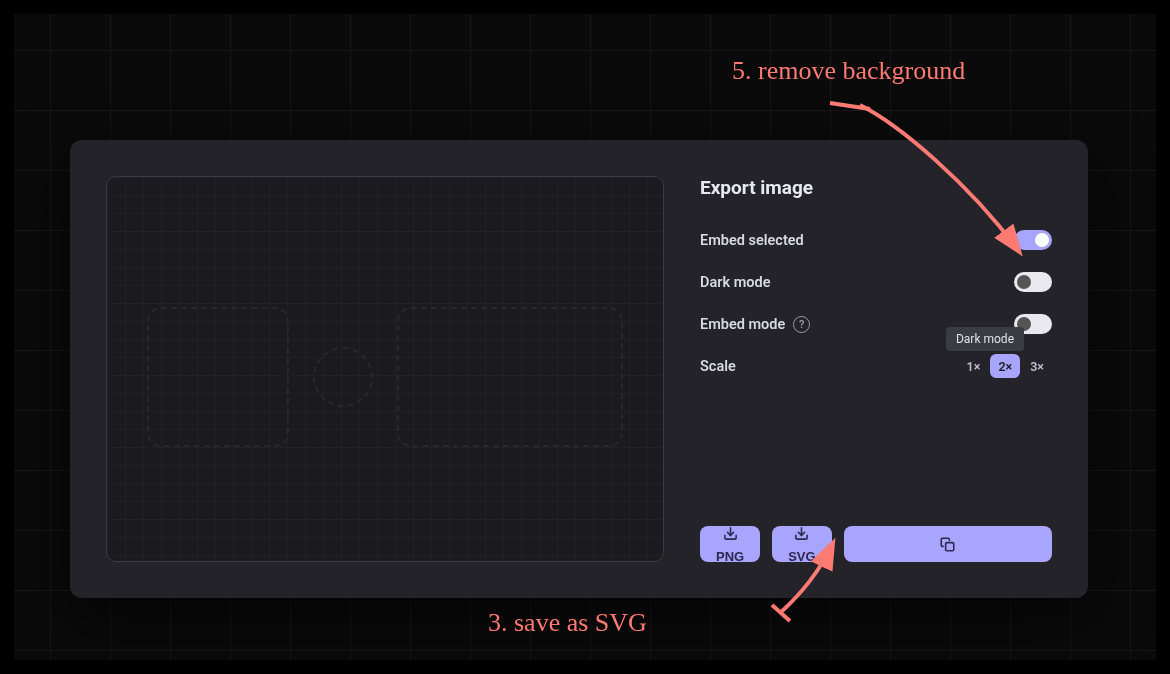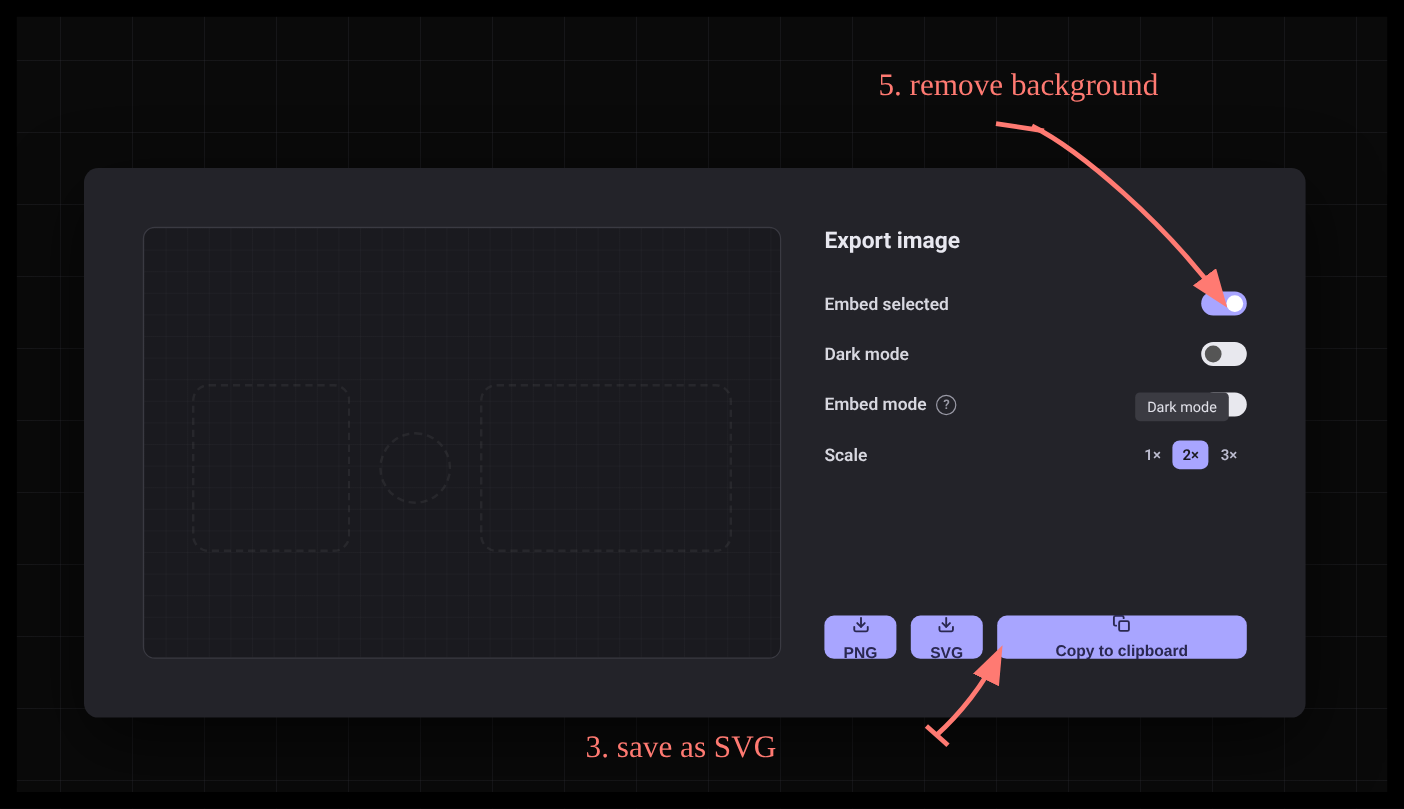--- a/index.html
+++ b/index.html
@@ -28,21 +28,21 @@
   .dialog {
     position: absolute;
     left: 70px;
     top: 140px;
     width: 1018px;
     height: 458px;
     background: #232329;
     border-radius: 12px;
     box-shadow: 0 20px 60px rgba(0,0,0,0.6);
     display: flex;
-    padding: 49px;
+    padding: 36px;
     gap: 36px;
   }
   .preview {
     flex: 1;
     border: 1px solid #3a3a42;
     border-radius: 10px;
     background: #1a1a1f;
     position: relative;
     overflow: hidden;
   }
@@ -262,21 +262,20 @@
         </span>
         <span>SVG</span>
       </button>
       <button class="btn copy">
         <span class="icon-dl">
           <svg viewBox="0 0 24 24" width="15" height="15" fill="none" stroke="#2a2850" stroke-width="2.5" stroke-linecap="round" stroke-linejoin="round">
               <rect x="9" y="9" width="13" height="13" rx="2"></rect>
               <path d="M5 15H4a2 2 0 0 1-2-2V4a2 2 0 0 1 2-2h9a2 2 0 0 1 2 2v1"></path>
             </svg>
         </span>
-        <span>Copy to clipboard</span>
       </button>
     </div>
   </div>
 </div>
 
 <div class="annotation anno1">5. remove background</div>
 <div class="annotation anno2">3. save as SVG</div>
 
 <svg class="arrow" style="left:820px; top:95px;" width="230" height="180">
   <defs>

